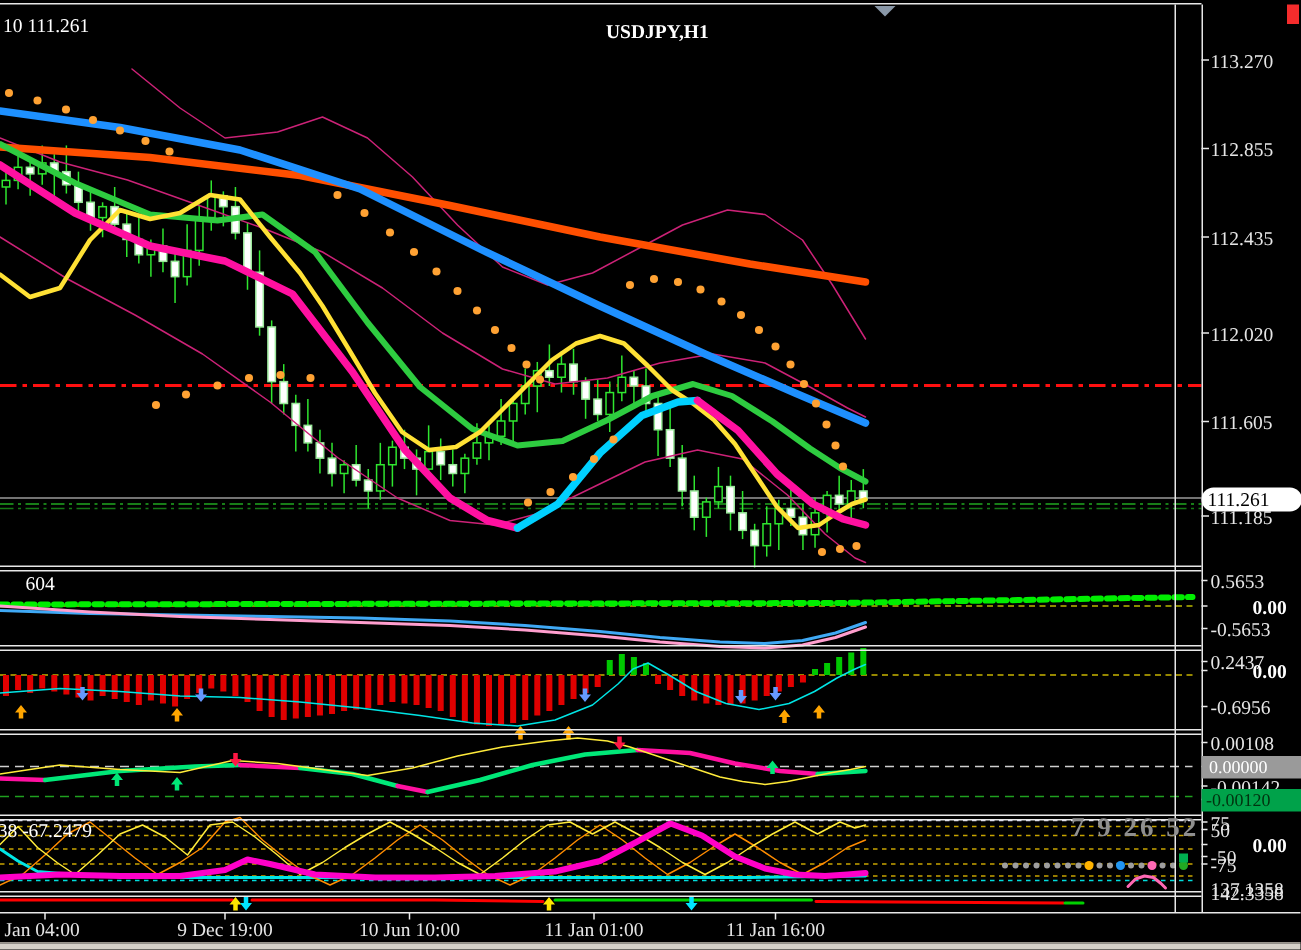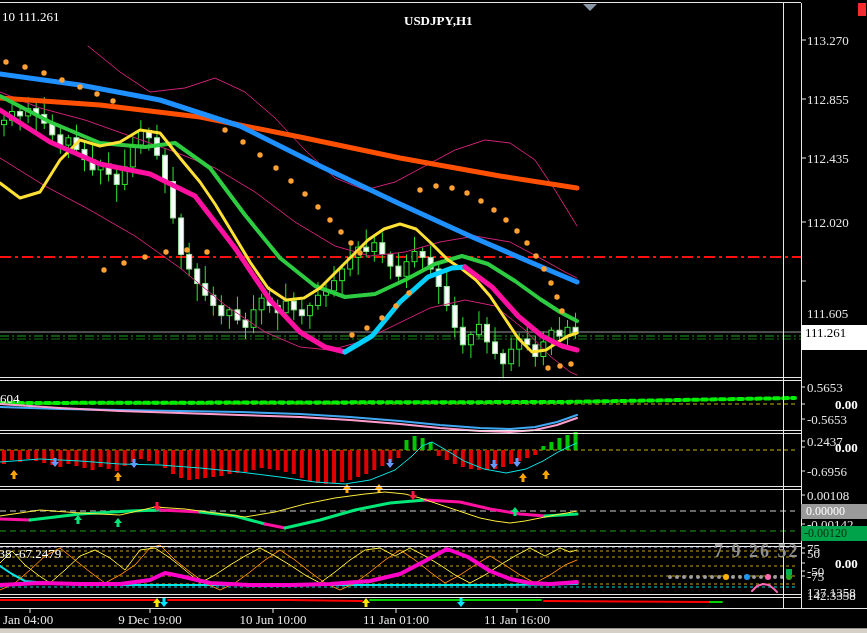--- a/index.html
+++ b/index.html
@@ -2,22 +2,22 @@
 <html><head>
 <meta charset="utf-8">
 <style>
   html,body{margin:0;padding:0;background:#000;width:867px;height:633px;overflow:hidden;}
   #root{position:absolute;left:0;top:0;width:867px;height:633px;background:#000;font-family:"Liberation Serif",serif;padding-left:8px;}
   svg#chart{position:absolute;left:0;top:0;z-index:1;}
   .txt{position:absolute;color:#E6E6E6;font:13px "Liberation Serif",serif;white-space:nowrap;z-index:5;}
   .white{color:#FFFFFF;}
   .boldw{color:#FFFFFF;font-weight:bold;margin-left:28px;}
   .frame{position:absolute;background:#E8E8E8;z-index:3;}
-  .pricebox{position:absolute;left:801px;width:63px;height:25px;background:#FFFFFF;color:#000;
-    font:13px "Liberation Serif",serif;padding-left:4px;z-index:6;line-height:16px;}
+  .pricebox{position:absolute;left:801px;width:63px;height:16px;background:#FFFFFF;color:#000;
+    font:13px "Liberation Serif",serif;padding-left:4px;z-index:6;line-height:16px;border-radius:8px;}
   .graybox{position:absolute;left:801px;width:64px;height:15px;background:#9A9A9A;color:#FFFFFF;
     font:12px "Liberation Serif",serif;padding-left:5px;z-index:6;line-height:15px;}
   .greenbox{position:absolute;left:801px;width:66px;height:15px;background:#00A24A;color:#00320F;
     font:12px "Liberation Serif",serif;padding-left:3px;z-index:6;line-height:15px;}
   .legend{position:absolute;color:#8F8F8F;font:bold 18px "Liberation Serif",serif;letter-spacing:2px;z-index:4;}
   .bottombar{position:absolute;left:0;top:629px;width:867px;height:4px;background:#D4D0C8;z-index:4;}
   .bottomedge{position:absolute;left:0;top:628px;width:867px;height:1px;background:#98948C;z-index:4;}
   .cornermark{position:absolute;left:858px;top:3px;width:8px;height:13px;background:#F52C2C;z-index:6;}
 </style>
 </head>
@@ -423,26 +423,26 @@
   <div class="cornermark"></div>
 
   <span class="txt white" style="left:2px;top:9px;">10 111.261</span>
   <span class="txt white" style="left:404px;top:13px;font-weight:bold;">USDJPY,H1</span>
 
   <div>
     <span class="txt" style="left:807px;top:33px;">113.270</span>
     <span class="txt" style="left:807px;top:92px;">112.855</span>
     <span class="txt" style="left:807px;top:151px;">112.435</span>
     <span class="txt" style="left:807px;top:215px;">112.020</span>
-    <span class="txt" style="left:807px;top:274px;margin-top:32px;">111.605</span>
+    <span class="txt" style="left:807px;top:274px;">111.605</span>
     <span class="txt" style="left:807px;top:337px;">111.185</span>
     <div class="pricebox" style="top:325px;">111.261</div>
   </div>
 
-  <span class="txt white" style="left:0;top:381px;margin-top:10px;">604</span>
+  <span class="txt white" style="left:17px;top:381px;">604</span>
   <span class="txt" style="left:807px;top:380px;">0.5653</span>
   <span class="txt boldw" style="left:807px;top:397px;">0.00</span>
   <span class="txt" style="left:807px;top:412px;">-0.5653</span>
 
   <span class="txt" style="left:807px;top:434px;">0.2437</span>
   <span class="txt boldw" style="left:807px;top:440px;">0.00</span>
   <span class="txt" style="left:807px;top:464px;">-0.6956</span>
 
   <span class="txt" style="left:807px;top:488px;">0.00108</span>
   <span class="txt" style="left:807px;top:517px;">-0.00142</span>

